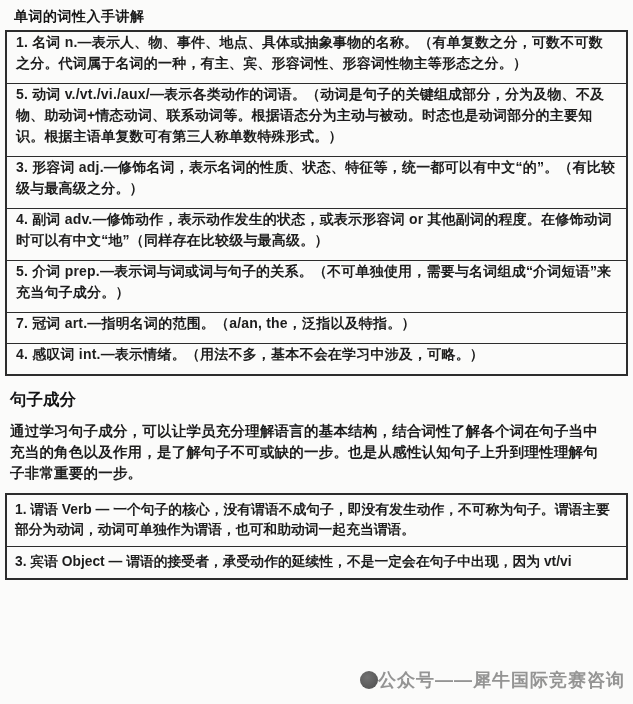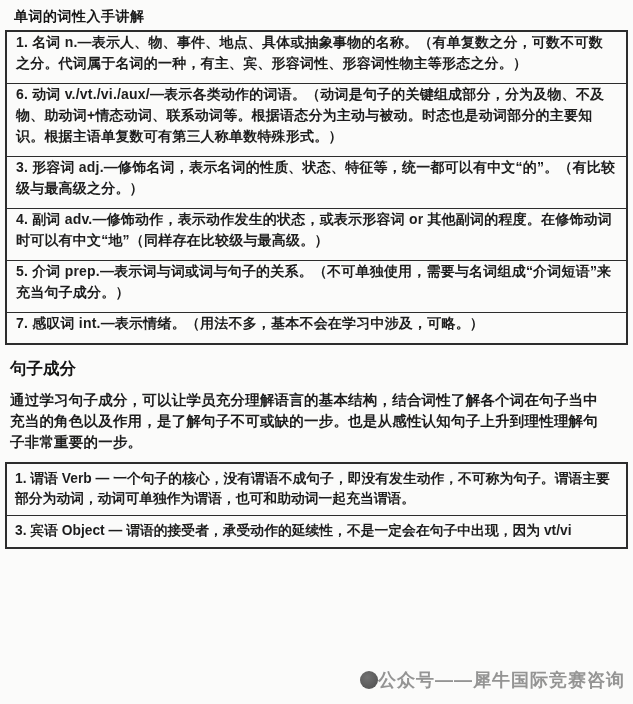--- a/index.html
+++ b/index.html
@@ -87,25 +87,26 @@
 </style>
 </head>
 <body>
 
 <div class="page">
 
   <div class="doc-title">单词的词性入手讲解</div>
 
   <div class="table pos-table">
     <div class="trow">1. 名词 n.—表示人、物、事件、地点、具体或抽象事物的名称。（有单复数之分，可数不可数之分。代词属于名词的一种，有主、宾、形容词性、形容词性物主等形态之分。）</div>
-    <div class="trow">6. 动词 v./vt./vi./aux/—表示各类动作的词语。（动词是句子的关键组成部分，分为及物、不及物、助动词+情态动词、联系动词等。根据语态分为主动与被动。时态也是动词部分的主要知识。根据主语单复数可有第三人称单数特殊形式。）</div>
+    <div class="trow">5. 动词 v./vt./vi./aux/—表示各类动作的词语。（动词是句子的关键组成部分，分为及物、不及物、助动词+情态动词、联系动词等。根据语态分为主动与被动。时态也是动词部分的主要知识。根据主语单复数可有第三人称单数特殊形式。）</div>
     <div class="trow">3. 形容词 adj.—修饰名词，表示名词的性质、状态、特征等，统一都可以有中文“的”。（有比较级与最高级之分。）</div>
     <div class="trow">4. 副词 adv.—修饰动作，表示动作发生的状态，或表示形容词 or 其他副词的程度。在修饰动词时可以有中文“地”（同样存在比较级与最高级。）</div>
     <div class="trow">5. 介词 prep.—表示词与词或词与句子的关系。（不可单独使用，需要与名词组成“介词短语”来充当句子成分。）</div>
-    <div class="trow">7. 感叹词 int.—表示情绪。（用法不多，基本不会在学习中涉及，可略。）</div>
+    <div class="trow">7. 冠词 art.—指明名词的范围。（a/an, the，泛指以及特指。）</div>
+    <div class="trow">4. 感叹词 int.—表示情绪。（用法不多，基本不会在学习中涉及，可略。）</div>
   </div>
 
   <div class="section-heading">句子成分</div>
 
   <div class="section-intro">通过学习句子成分，可以让学员充分理解语言的基本结构，结合词性了解各个词在句子当中充当的角色以及作用，是了解句子不可或缺的一步。也是从感性认知句子上升到理性理解句子非常重要的一步。</div>
 
   <div class="table sc-table">
     <div class="trow">1. 谓语 Verb — 一个句子的核心，没有谓语不成句子，即没有发生动作，不可称为句子。谓语主要部分为动词，动词可单独作为谓语，也可和助动词一起充当谓语。</div>
     <div class="trow">3. 宾语 Object — 谓语的接受者，承受动作的延续性，不是一定会在句子中出现，因为 vt/vi</div>
   </div>

